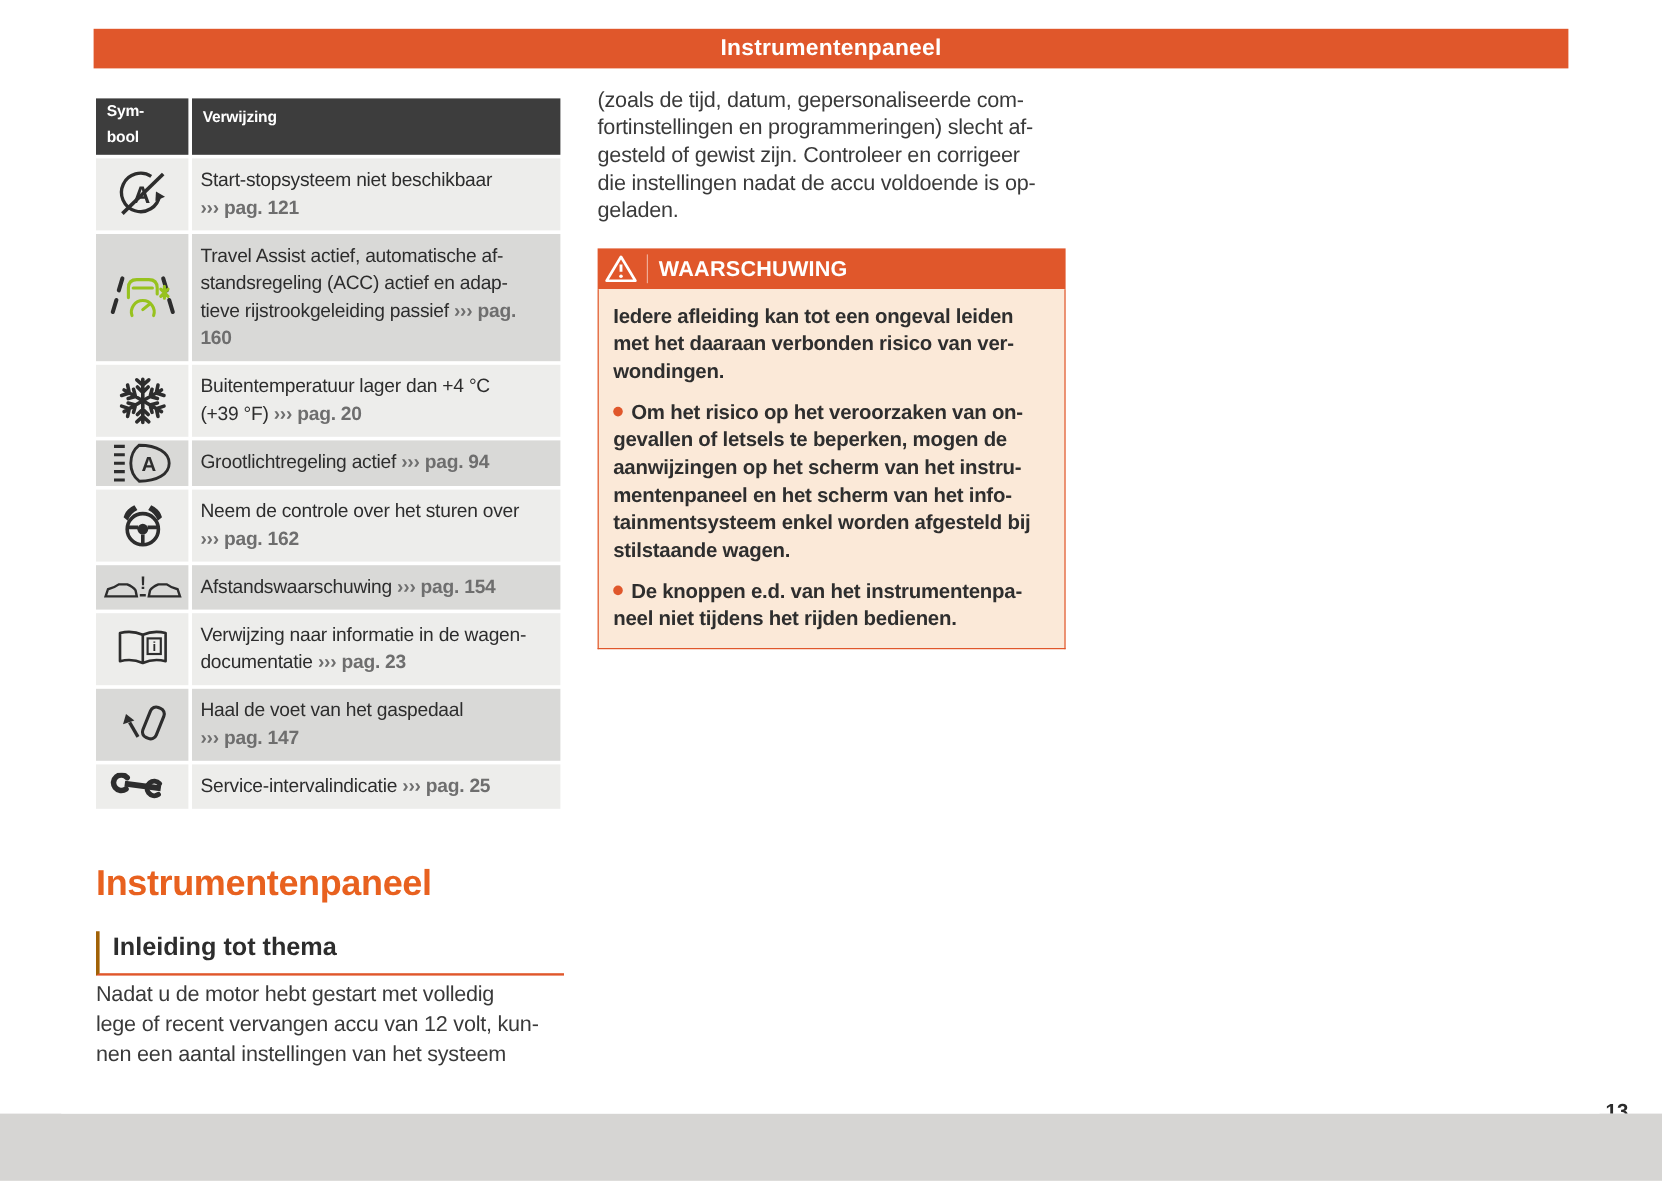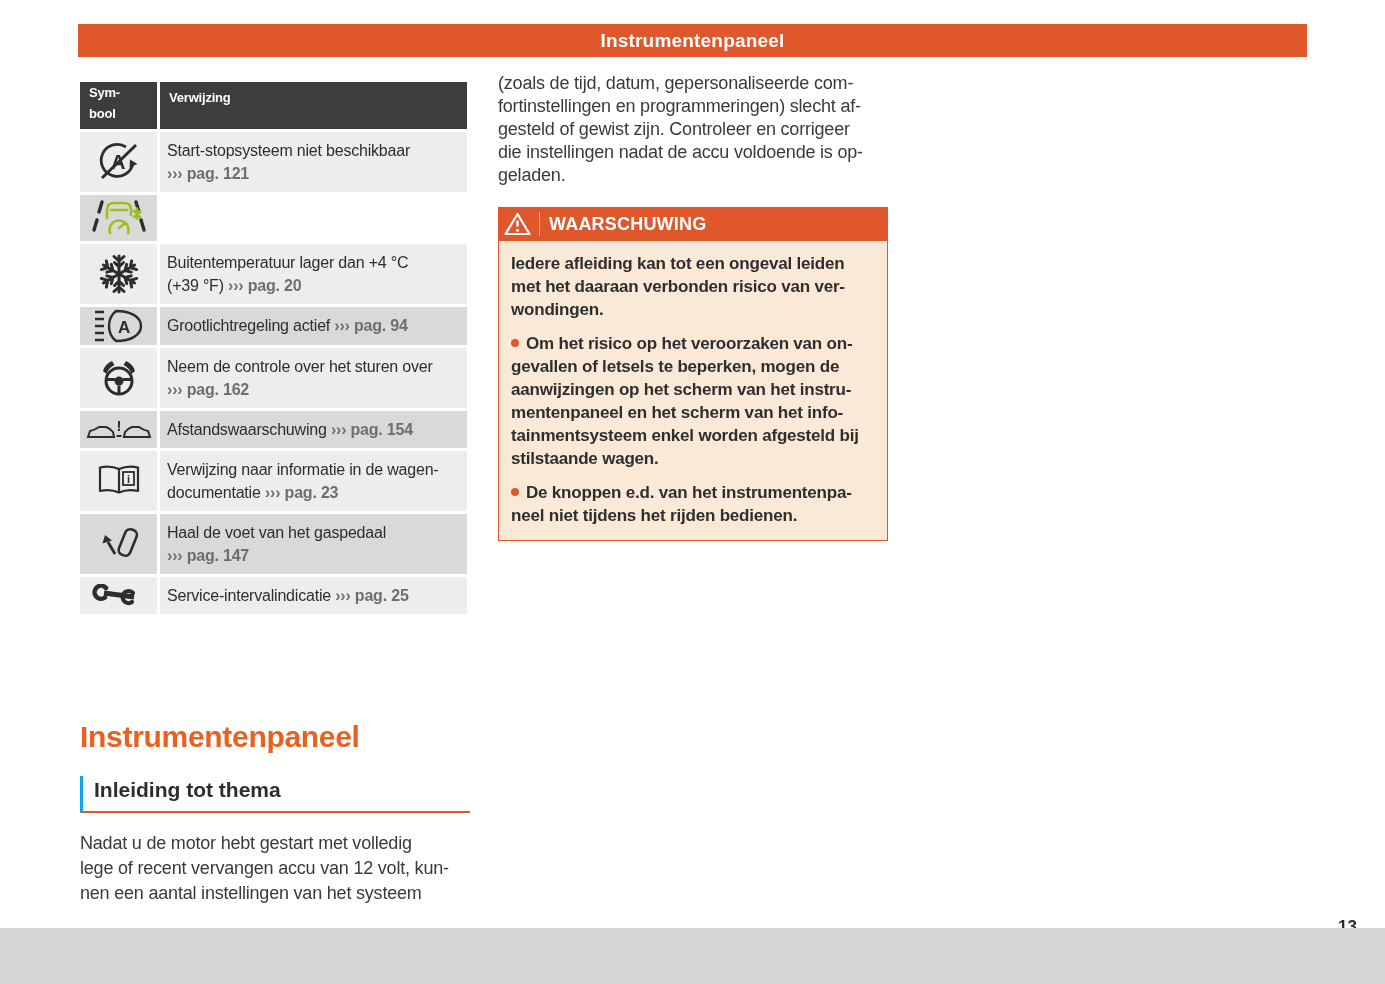--- a/index.html
+++ b/index.html
@@ -129,27 +129,27 @@
   }
   .section-title {
     margin:0 0 22px 0;
     font-size:30px;
     line-height:34px;
     font-weight:bold;
     color:#e8611f;
     letter-spacing:-0.3px;
   }
   .section-sub {
-    border-left:3px solid #0ea5e9;
+    border-left:3px solid #a16207;
     border-bottom:2px solid #e0572b;
     padding:2px 0 9px 11px;
     font-size:21px;
     font-weight:bold;
     color:#2d2d2d;
-    margin-bottom:18px;
+    margin-bottom:3px;
   }
   .section-para {
     font-size:18px;
     line-height:25px;
     letter-spacing:-0.2px;
     white-space:pre-line;
     color:#3a3a3a;
   }
   
   .pagenum {
@@ -205,20 +205,24 @@
           <g stroke="#97c21e" stroke-width="2.6" fill="none" stroke-linecap="round">
             <path d="M17 23 v-8 q0 -7 7 -7 h10 q7 0 7 7 v5"></path>
             <path d="M21 15 h16"></path>
             <path d="M20 38 a9.5 9.5 0 1 1 18 0"></path>
             <path d="M29 33 l5.5 -4.5"></path>
             <path d="M44 16 l6 6 M50 16 l-6 6 M47 13.5 v10"></path>
           </g>
         </svg>
           </span>
         </div>
+      <div class="cell-bet"><span class="txt">Travel Assist actief, automatische af-
+standsregeling (ACC) actief en adap-
+tieve rijstrookgeleiding passief </span><span class="ref">››› pag.
+160</span></div>
     </div>
 
     <div class="trow row-light">
       <div class="cell-sym">
           <span class="icon-wrap">
         <svg width="42" height="42" viewBox="0 0 42 42">
           <defs>
             <path id="sfarm" d="M21 21 L21 3 M21 8 L16 3.5 M21 8 L26 3.5 M21 14 L16.5 9.5 M21 14 L25.5 9.5" stroke="#2d2d2d" stroke-width="3" stroke-linecap="round" fill="none"></path>
           </defs>
           <use href="#sfarm"></use>

